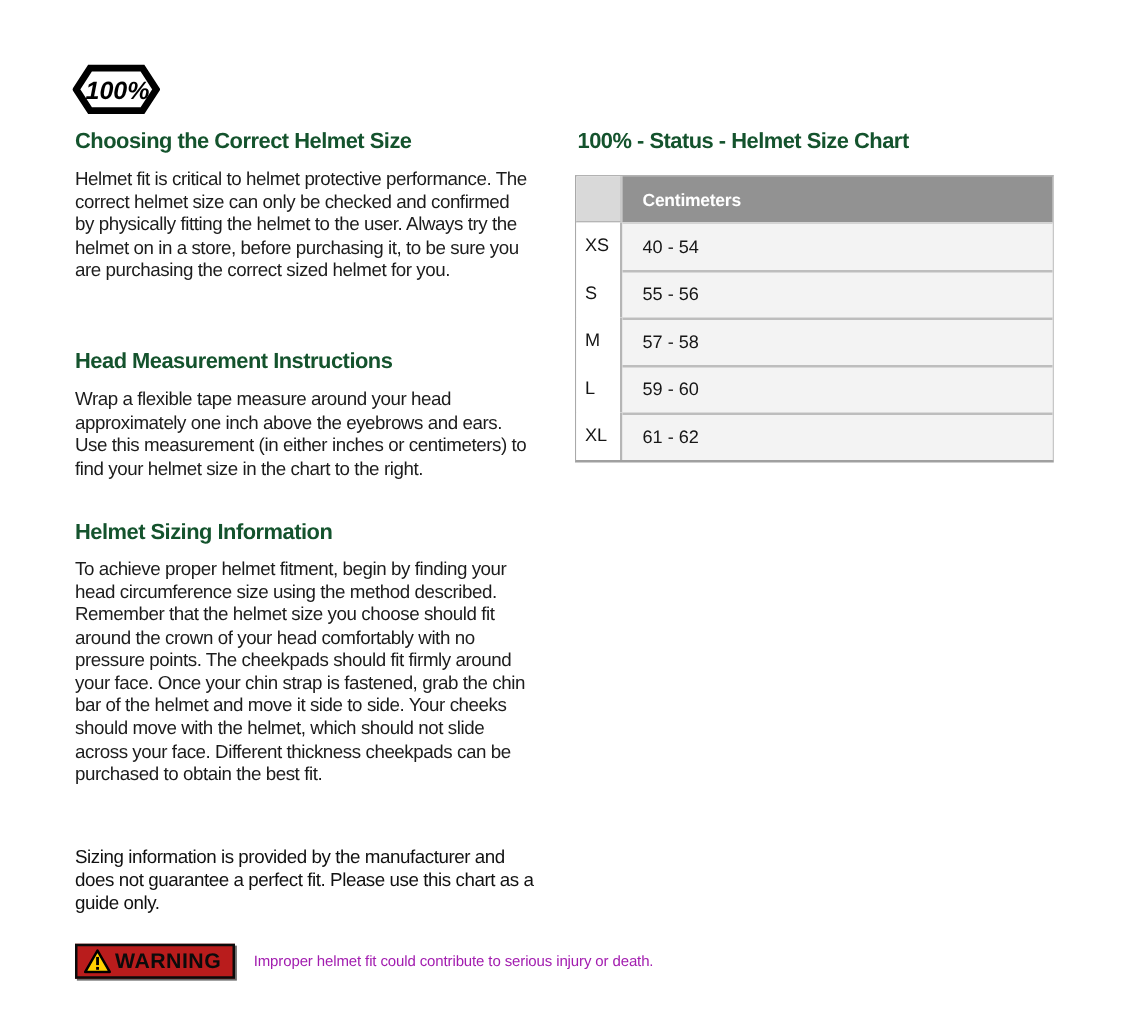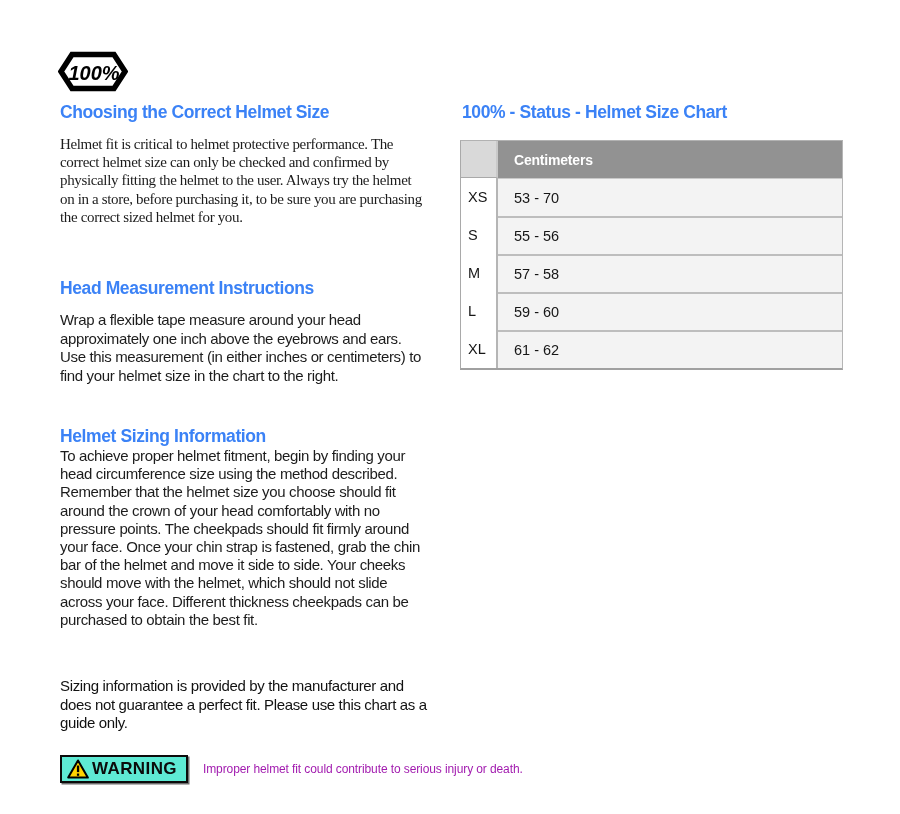--- a/index.html
+++ b/index.html
@@ -12,46 +12,46 @@
     overflow:hidden;
   }
   .page { position:relative; width:874px; height:814px; background:#fff; }
 
   
   .logo { position:absolute; left:58px; top:51px; width:70px; height:41px; }
 
   
   .sec-heading {
     position:absolute; left:60px;
-    font-size:17.5px; font-weight:bold; color:#3b82f6;
+    font-size:17.5px; font-weight:bold; color:#14532d;
     letter-spacing:-0.4px; white-space:nowrap;
   }
   .body-text {
     position:absolute; left:60px; width:366px;
     font-size:15px; line-height:18.2px;
     letter-spacing:-0.35px; color:#1c1c1c;
   }
   #h-choosing   { top:102px; }
-  #p-choosing   { top:135px;font-family:Liberation Serif, serif; }
+  #p-choosing   { top:135px; }
   #h-measure    { top:278px; }
   #p-measure    { top:311px; }
   #p-measure    { line-height:18.6px; }
-  #h-sizing     { top:426px; }
+  #h-sizing     { top:415px; }
   #p-sizing     { top:447px; width:369px; }
   #disclaimer   { top:677px; width:374px; font-weight:normal; color:#111;
                   line-height:18.6px; letter-spacing:-0.35px; }
 
   
   .warn-row {
     position:absolute; left:60px; top:755px;
     display:flex; align-items:center;
   }
   .warn-box {
     display:flex; align-items:center;
-    border:2px solid #0b0b0b; background:#5eead4;
+    border:2px solid #0b0b0b; background:#b91c1c;
     padding:2px 9px 2px 5px;
     box-shadow:1.5px 1.5px 0 #6d6d6d;
   }
   .warn-tri { width:22px; height:20px; margin-right:3px; flex:0 0 auto; }
   .warn-label {
     font-size:17px; font-weight:bold; color:#0b0b0b;
     letter-spacing:0.4px; white-space:nowrap;
   }
   .warn-text {
     margin-left:15px; font-size:12px; color:#a21caf; letter-spacing:-0.1px;
@@ -132,21 +132,21 @@
   <table class="size-table">
     <thead>
       <tr>
         <th class="corner"></th>
         <th class="cm-head">Centimeters</th>
       </tr>
     </thead>
     <tbody>
       <tr>
         <td class="size-cell">XS</td>
-        <td class="cm-cell">53 - 70</td>
+        <td class="cm-cell">40 - 54</td>
       </tr>
       <tr>
         <td class="size-cell">S</td>
         <td class="cm-cell">55 - 56</td>
       </tr>
       <tr>
         <td class="size-cell">M</td>
         <td class="cm-cell">57 - 58</td>
       </tr>
       <tr>

